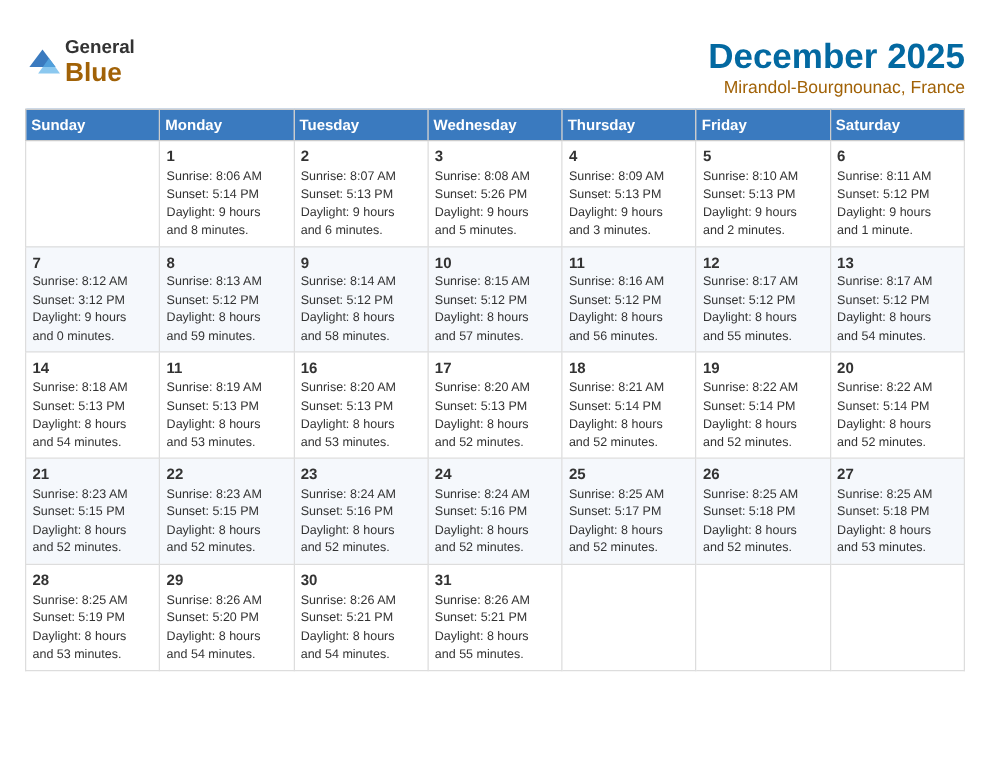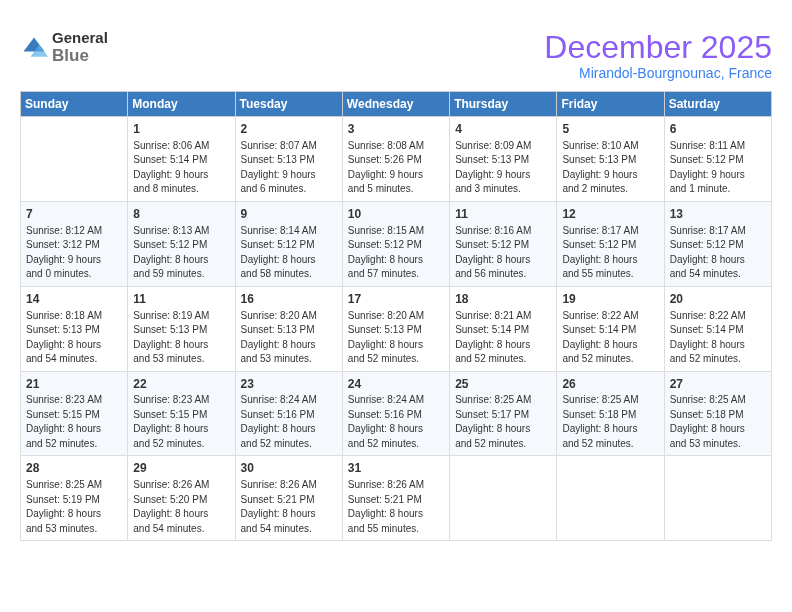--- a/index.html
+++ b/index.html
@@ -32,40 +32,40 @@
       display: flex;
       flex-direction: column;
       line-height: 1.1;
     }
     .logo-general {
       font-size: 15px;
       font-weight: bold;
       color: #333;
     }
     .logo-blue {
-      font-size: 17px;
-      font-weight: bold;
-      color: #737373;
+      font-size: 21px;
+      font-weight: bold;
+      color: #a16207;
     }
     .logo-icon {
       width: 28px;
       height: 28px;
     }
     .title-block {
       text-align: right;
     }
     .month-title {
-      font-size: 32px;
-      font-weight: normal;
-      color: #8b5cf6;
+      font-size: 28px;
+      font-weight: bold;
+      color: #0369a1;
       line-height: 1.1;
     }
     .subtitle {
       font-size: 14px;
-      color: #3b82f6;
+      color: #a16207;
     }
     .calendar {
       width: 100%;
       border-collapse: collapse;
       font-size: 10.5px;
     }
     .calendar thead tr th {
       background: #3a7abf;
       color: #ffffff;
       font-weight: bold;

